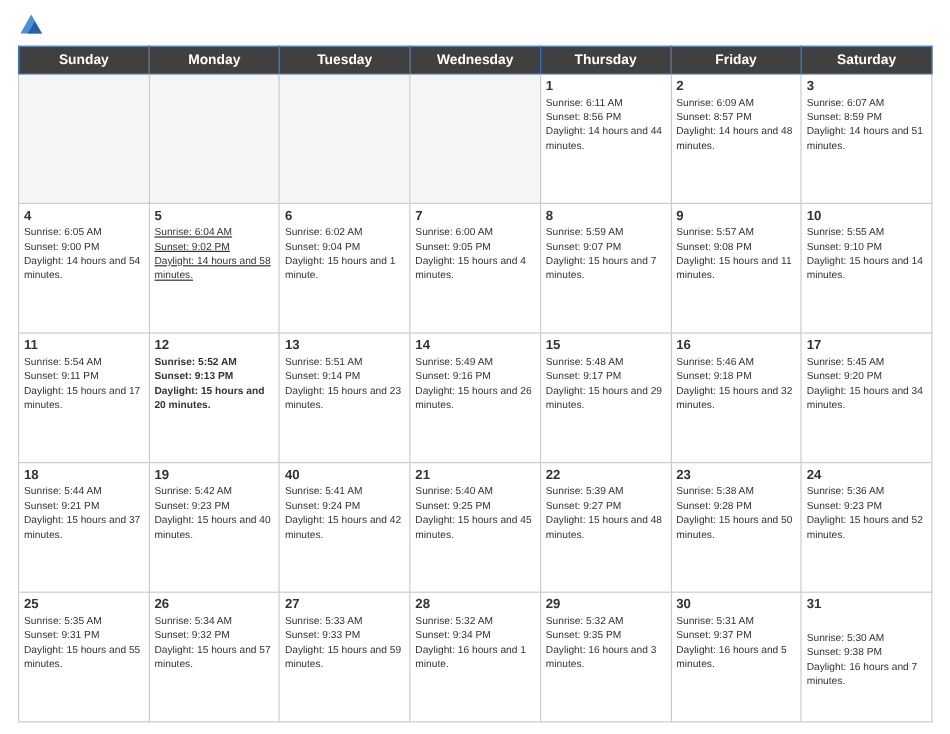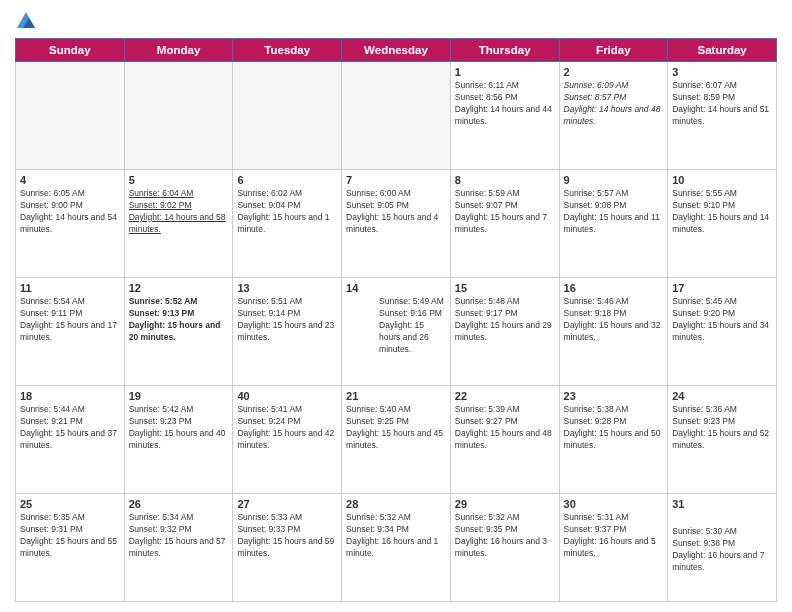--- a/index.html
+++ b/index.html
@@ -60,21 +60,21 @@
       color: #555;
     }
     .calendar {
       flex: 1;
       border: 1px solid #ccc;
       border-collapse: collapse;
       width: 100%;
       table-layout: fixed;
     }
     .calendar th {
-      background: #be185d;
+      background: #404040;
       color: #fff;
       font-size: 11.5px;
       font-weight: bold;
       text-align: center;
       padding: 5px 3px;
       border: 1px solid #3a6fad;
     }
     .calendar td {
       border: 1px solid #ccc;
       vertical-align: top;
@@ -148,21 +148,21 @@
           <td class="empty"></td>
           <td class="empty"></td>
           <td>
             <span class="day-num">1</span>
             <div class="day-info" style="white-space: pre-line;">Sunrise: 6:11 AM
 Sunset: 8:56 PM
 Daylight: 14 hours and 44 minutes.</div>
           </td>
           <td>
             <span class="day-num">2</span>
-            <div class="day-info" style="white-space: pre-line; font-style: italic;">Sunrise: 6:09 AM
+            <div class="day-info" style="white-space: pre-line;">Sunrise: 6:09 AM
 Sunset: 8:57 PM
 Daylight: 14 hours and 48 minutes.</div>
           </td>
           <td>
             <span class="day-num">3</span>
             <div class="day-info" style="white-space: pre-line;">Sunrise: 6:07 AM
 Sunset: 8:59 PM
 Daylight: 14 hours and 51 minutes.</div>
           </td>
         </tr>
@@ -224,21 +224,21 @@
 Daylight: 15 hours and 20 minutes.</div>
           </td>
           <td>
             <span class="day-num">13</span>
             <div class="day-info" style="white-space: pre-line;">Sunrise: 5:51 AM
 Sunset: 9:14 PM
 Daylight: 15 hours and 23 minutes.</div>
           </td>
           <td>
             <span class="day-num">14</span>
-            <div class="day-info" style="white-space: pre-line; margin-left: 33px;">Sunrise: 5:49 AM
+            <div class="day-info" style="white-space: pre-line;">Sunrise: 5:49 AM
 Sunset: 9:16 PM
 Daylight: 15 hours and 26 minutes.</div>
           </td>
           <td>
             <span class="day-num">15</span>
             <div class="day-info" style="white-space: pre-line;">Sunrise: 5:48 AM
 Sunset: 9:17 PM
 Daylight: 15 hours and 29 minutes.</div>
           </td>
           <td>

